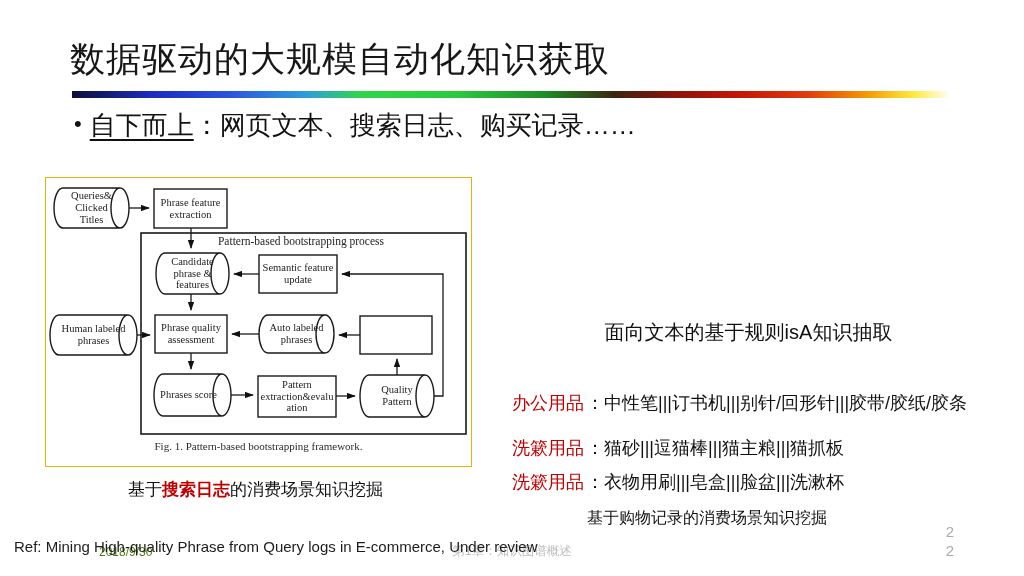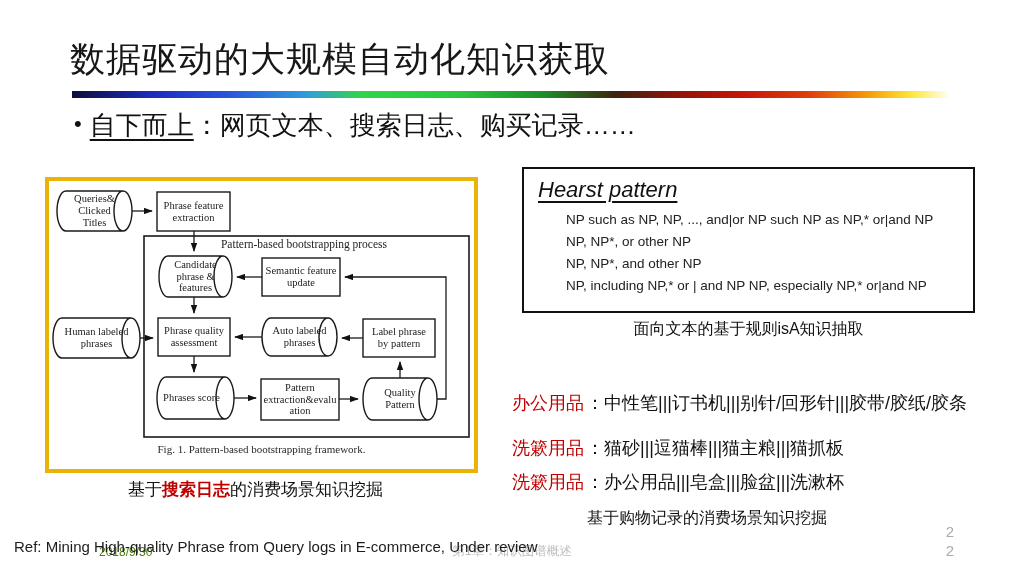--- a/index.html
+++ b/index.html
@@ -15,21 +15,21 @@
     background:linear-gradient(90deg,
       #0d0d3a 0%, #1b2bbd 9%, #2b55dd 18%, #2f9fd8 27%, #2fd649 33%,
       #2bc93f 44%, #1e8c28 54%, #3d2410 62%, #8f1408 69%, #c41407 76%,
       #e03c0c 84%, #f59d07 91%, #ffe93c 96%, #fffdf0 100%);
   }
   
   .bullet-line{left:74px;top:108px;font-size:26px;color:#111;}
   .bullet-line .dot{font-size:22px;vertical-align:3px;margin-right:8px;}
   .bullet-lead{font-weight:normal;text-decoration:underline;text-decoration-thickness:2px;text-underline-offset:5px;}
   
-  .fig-panel{left:45px;top:177px;width:425px;height:288px;background:#fff;border:4px solid #eab308;}
+  .fig-panel{left:45px;top:177px;width:425px;height:288px;background:#fff;border:1px solid #eab308;}
   .fig-panel svg{position:absolute;left:0;top:0;}
   .nlabel{
     position:absolute;display:flex;align-items:center;justify-content:center;
     text-align:center;white-space:pre-line;font-family:"Liberation Serif",serif;
     font-size:10.5px;line-height:1.13;color:#1c1c1c;
   }
   .process-label{
     position:absolute;left:95px;top:57px;width:320px;text-align:center;padding-right:3px;
     font-family:"Liberation Serif",serif;font-size:11.5px;color:#1c1c1c;
   }
@@ -38,21 +38,21 @@
     font-family:"Liberation Serif",serif;font-size:11px;color:#2a2a2a;
   }
   
   .search-caption{left:128px;top:478px;font-size:17px;color:#111;}
   .red{color:#c00000;}
   .search-caption .red{font-weight:bold;}
   
   .hearst-box{left:522px;top:167px;width:453px;height:146px;border:2px solid #111;box-sizing:border-box;padding:6px 10px 0 12px;}
   .hearst-title{font-size:22px;font-style:italic;text-decoration:underline;text-underline-offset:4px;color:#111;margin:2px 0 6px 2px;}
   .hearst-line{margin-left:30px;font-size:13.5px;line-height:1.63;color:#222;}
-  .hearst-caption{left:522px;top:319px;width:453px;text-align:center;font-size:16px;color:#111;}
+  .hearst-caption{left:522px;top:319px;width:453px;text-align:center;font-size:20px;color:#111;}
   
   .shop-line{left:512px;font-size:18px;color:#111;white-space:nowrap;}
   .shop-line .red{margin-right:2px;}
   .shop-caption{left:587px;top:508px;font-size:16px;color:#111;}
   
   .footer-ref{left:14px;top:538px;font-size:15px;color:#1c1c1c;z-index:3;}
   .footer-date{left:99px;top:545px;font-size:12px;color:#4d7c0f;z-index:1;}
   .footer-chapter{left:0;top:543px;width:1024px;text-align:center;font-size:12.5px;color:#bdbdbd;z-index:1;}
   .page-nums{right:78px;top:522px;text-align:center;font-size:15px;color:#ababab;line-height:19px;z-index:2;}
 </style>
@@ -117,53 +117,44 @@
     <div class="nlabel" style="left:108px;top:11px;width:73px;height:39px">Phrase feature
 extraction</div>
     <div class="nlabel" style="left:213px;top:77px;width:78px;height:38px">Semantic feature
 update</div>
     <div class="nlabel" style="left:4px;top:137px;width:87px;height:40px">Human labeled
 phrases</div>
     <div class="nlabel" style="left:109px;top:137px;width:72px;height:38px">Phrase quality
 assessment</div>
     <div class="nlabel" style="left:213px;top:137px;width:75px;height:38px">Auto labeled
 phrases</div>
-    <div class="nlabel" style="left:314px;top:138px;width:72px;height:38px">Label phrase
-by pattern</div>
     <div class="nlabel" style="left:108px;top:196px;width:69px;height:42px">Phrases score</div>
     <div class="nlabel" style="left:212px;top:198px;width:78px;height:41px">Pattern
 extraction&amp;evalu
 ation</div>
     <div class="nlabel" style="left:314px;top:197px;width:74px;height:42px">Quality
 Pattern</div>
     <div class="process-label">Pattern-based bootstrapping process</div>
     <div class="fig-caption">Fig. 1.  Pattern-based bootstrapping framework.</div>
   </div>
 
   <div class="abs search-caption">
     <span>基于</span><span class="red">搜索日志</span><span>的消费场景知识挖掘</span>
   </div>
 
-  <div class="abs hearst-box">
-    <div class="hearst-title">Hearst pattern</div>
-    <div class="hearst-line">NP such as NP, NP, ..., and|or NP such NP as NP,* or|and NP</div>
-    <div class="hearst-line">NP, NP*, or other NP</div>
-    <div class="hearst-line">NP, NP*, and other NP</div>
-    <div class="hearst-line">NP, including NP,* or | and NP NP, especially NP,* or|and NP</div>
-  </div>
   <div class="abs hearst-caption">面向文本的基于规则isA知识抽取</div>
 
   <div class="abs shop-line" style="top:391px">
     <span class="red">办公用品</span><span>：</span><span>中性笔|||订书机|||别针/回形针|||胶带/胶纸/胶条</span>
   </div>
   <div class="abs shop-line" style="top:436px">
     <span class="red">洗簌用品</span><span>：</span><span>猫砂|||逗猫棒|||猫主粮|||猫抓板</span>
   </div>
   <div class="abs shop-line" style="top:470px">
-    <span class="red">洗簌用品</span><span>：</span><span>办公用品|||皂盒|||脸盆|||洗漱杯</span>
+    <span class="red">洗簌用品</span><span>：</span><span>衣物用刷|||皂盒|||脸盆|||洗漱杯</span>
   </div>
   <div class="abs shop-caption">基于购物记录的消费场景知识挖掘</div>
 
   <div class="abs footer-date">2018/9/30</div>
   <div class="abs footer-chapter">第1章：知识图谱概述</div>
   <div class="abs footer-ref">Ref: Mining High-quality Phrase from Query logs in E-commerce, Under review</div>
   <div class="abs page-nums">
     <div>2</div>
     <div>2</div>
   </div>

